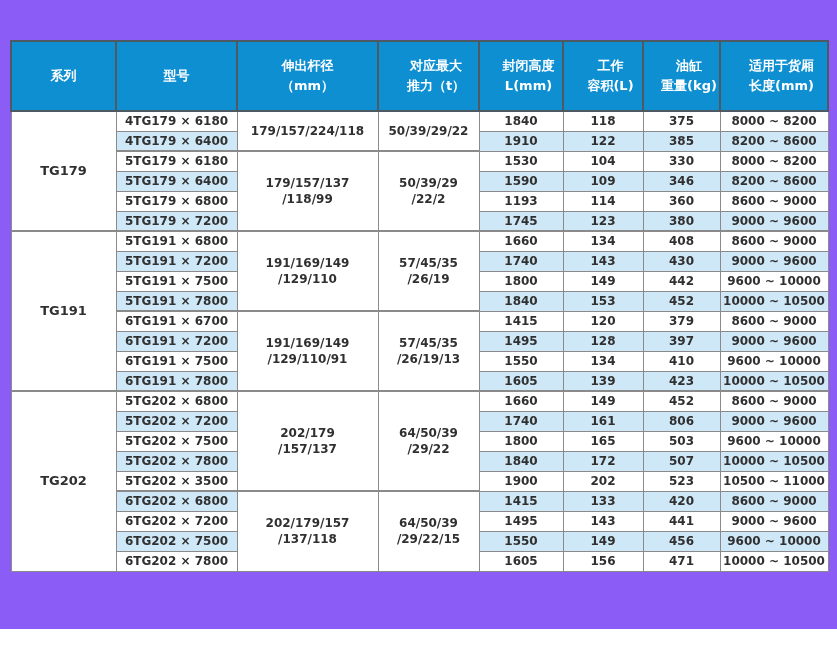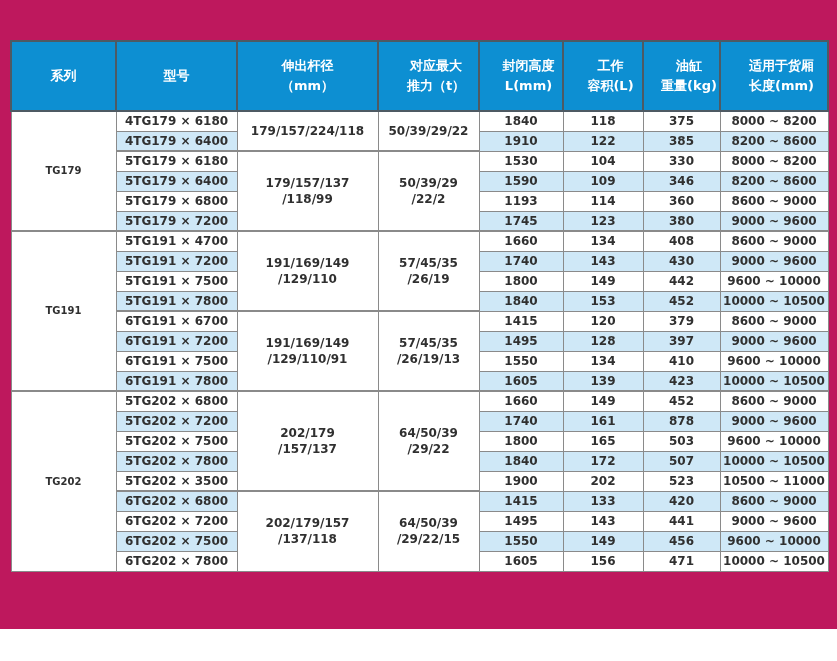--- a/index.html
+++ b/index.html
@@ -1,21 +1,21 @@
 <!DOCTYPE html>
 <html><head>
 <meta charset="utf-8">
 <style>
   * { margin: 0; padding: 0; box-sizing: border-box; }
   html, body { background: #ffffff; }
   .page {
     position: relative;
     width: 837px;
     height: 629px;
-    background: #be185d;
+    background: #8b5cf6;
     overflow: hidden;
     font-family: "DejaVu Sans", "Liberation Sans", sans-serif;
   }
   table.spec {
     position: absolute;
     left: 10px;
     top: 40px;
     width: 817px;
     border-collapse: collapse;
     table-layout: fixed;
@@ -42,21 +42,21 @@
     font-weight: bold;
     text-align: center;
     vertical-align: middle;
     height: 20px;
     padding: 0;
     white-space: pre-line;
     line-height: 1.35;
     overflow: hidden;
   }
   table.spec td.stripe { background: #cfe8f7; margin-left: 47px; }
-  table.spec td.series-cell { font-size: 10px; }
+  table.spec td.series-cell { font-size: 13px; }
   tr.section-start > td { border-top: 2px solid #8a8a8a; }
   tr.group-start > td.model-cell,
   tr.group-start > td.rod-cell,
   tr.group-start > td.thrust-cell { border-top: 2px solid #8a8a8a; }
 </style>
 </head>
 <body>
 
 <div class="page">
   <table class="spec">
@@ -133,21 +133,21 @@
         </tr>
         <tr>
           <td class="model-cell stripe">5TG179 × 7200</td>
           <td class="stripe">1745</td>
           <td class="stripe">123</td>
           <td class="stripe">380</td>
           <td class="stripe">9000 ~ 9600</td>
         </tr>
         <tr class="section-start">
           <td class="series-cell" rowspan="8">TG191</td>
-          <td class="model-cell">5TG191 × 4700</td>
+          <td class="model-cell">5TG191 × 6800</td>
           <td class="rod-cell" rowspan="4">191/169/149
 /129/110</td>
           <td class="thrust-cell" rowspan="4">57/45/35
 /26/19</td>
           <td>1660</td>
           <td>134</td>
           <td>408</td>
           <td>8600 ~ 9000</td>
         </tr>
         <tr>
@@ -212,21 +212,21 @@
 /29/22</td>
           <td>1660</td>
           <td>149</td>
           <td>452</td>
           <td>8600 ~ 9000</td>
         </tr>
         <tr>
           <td class="model-cell stripe">5TG202 × 7200</td>
           <td class="stripe">1740</td>
           <td class="stripe">161</td>
-          <td class="stripe">878</td>
+          <td class="stripe">806</td>
           <td class="stripe">9000 ~ 9600</td>
         </tr>
         <tr>
           <td class="model-cell">5TG202 × 7500</td>
           <td>1800</td>
           <td>165</td>
           <td>503</td>
           <td>9600 ~ 10000</td>
         </tr>
         <tr>

